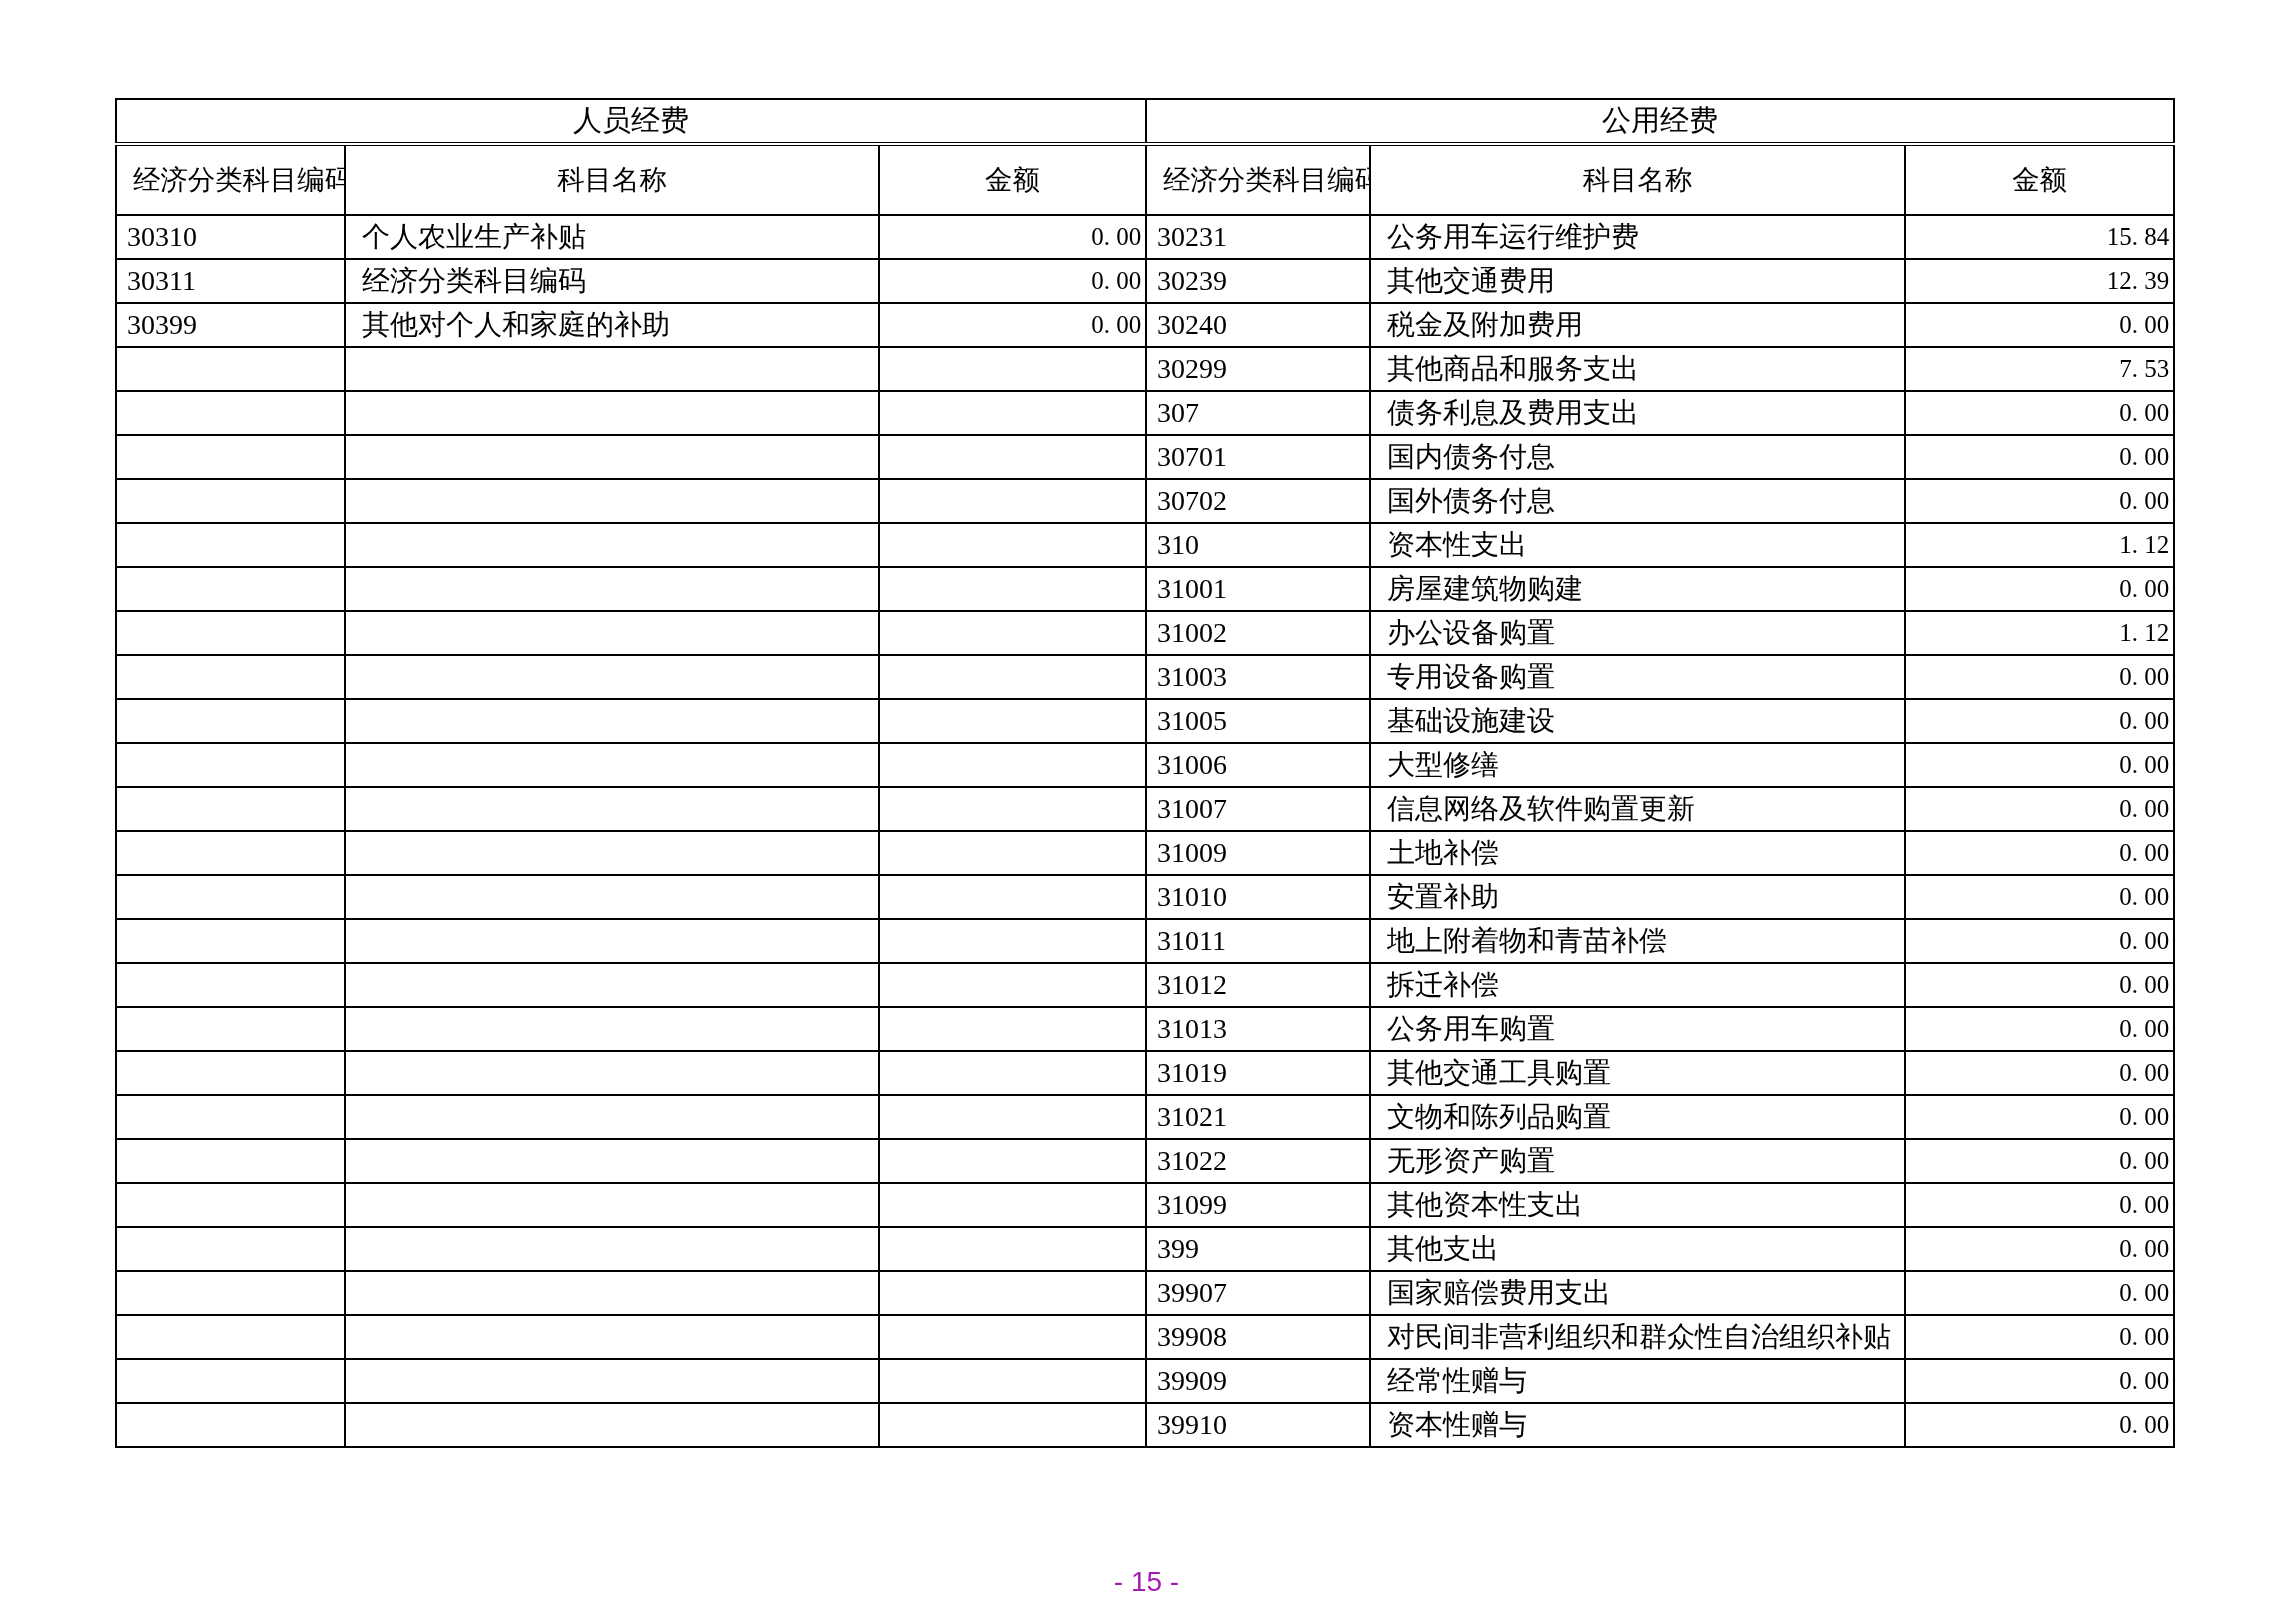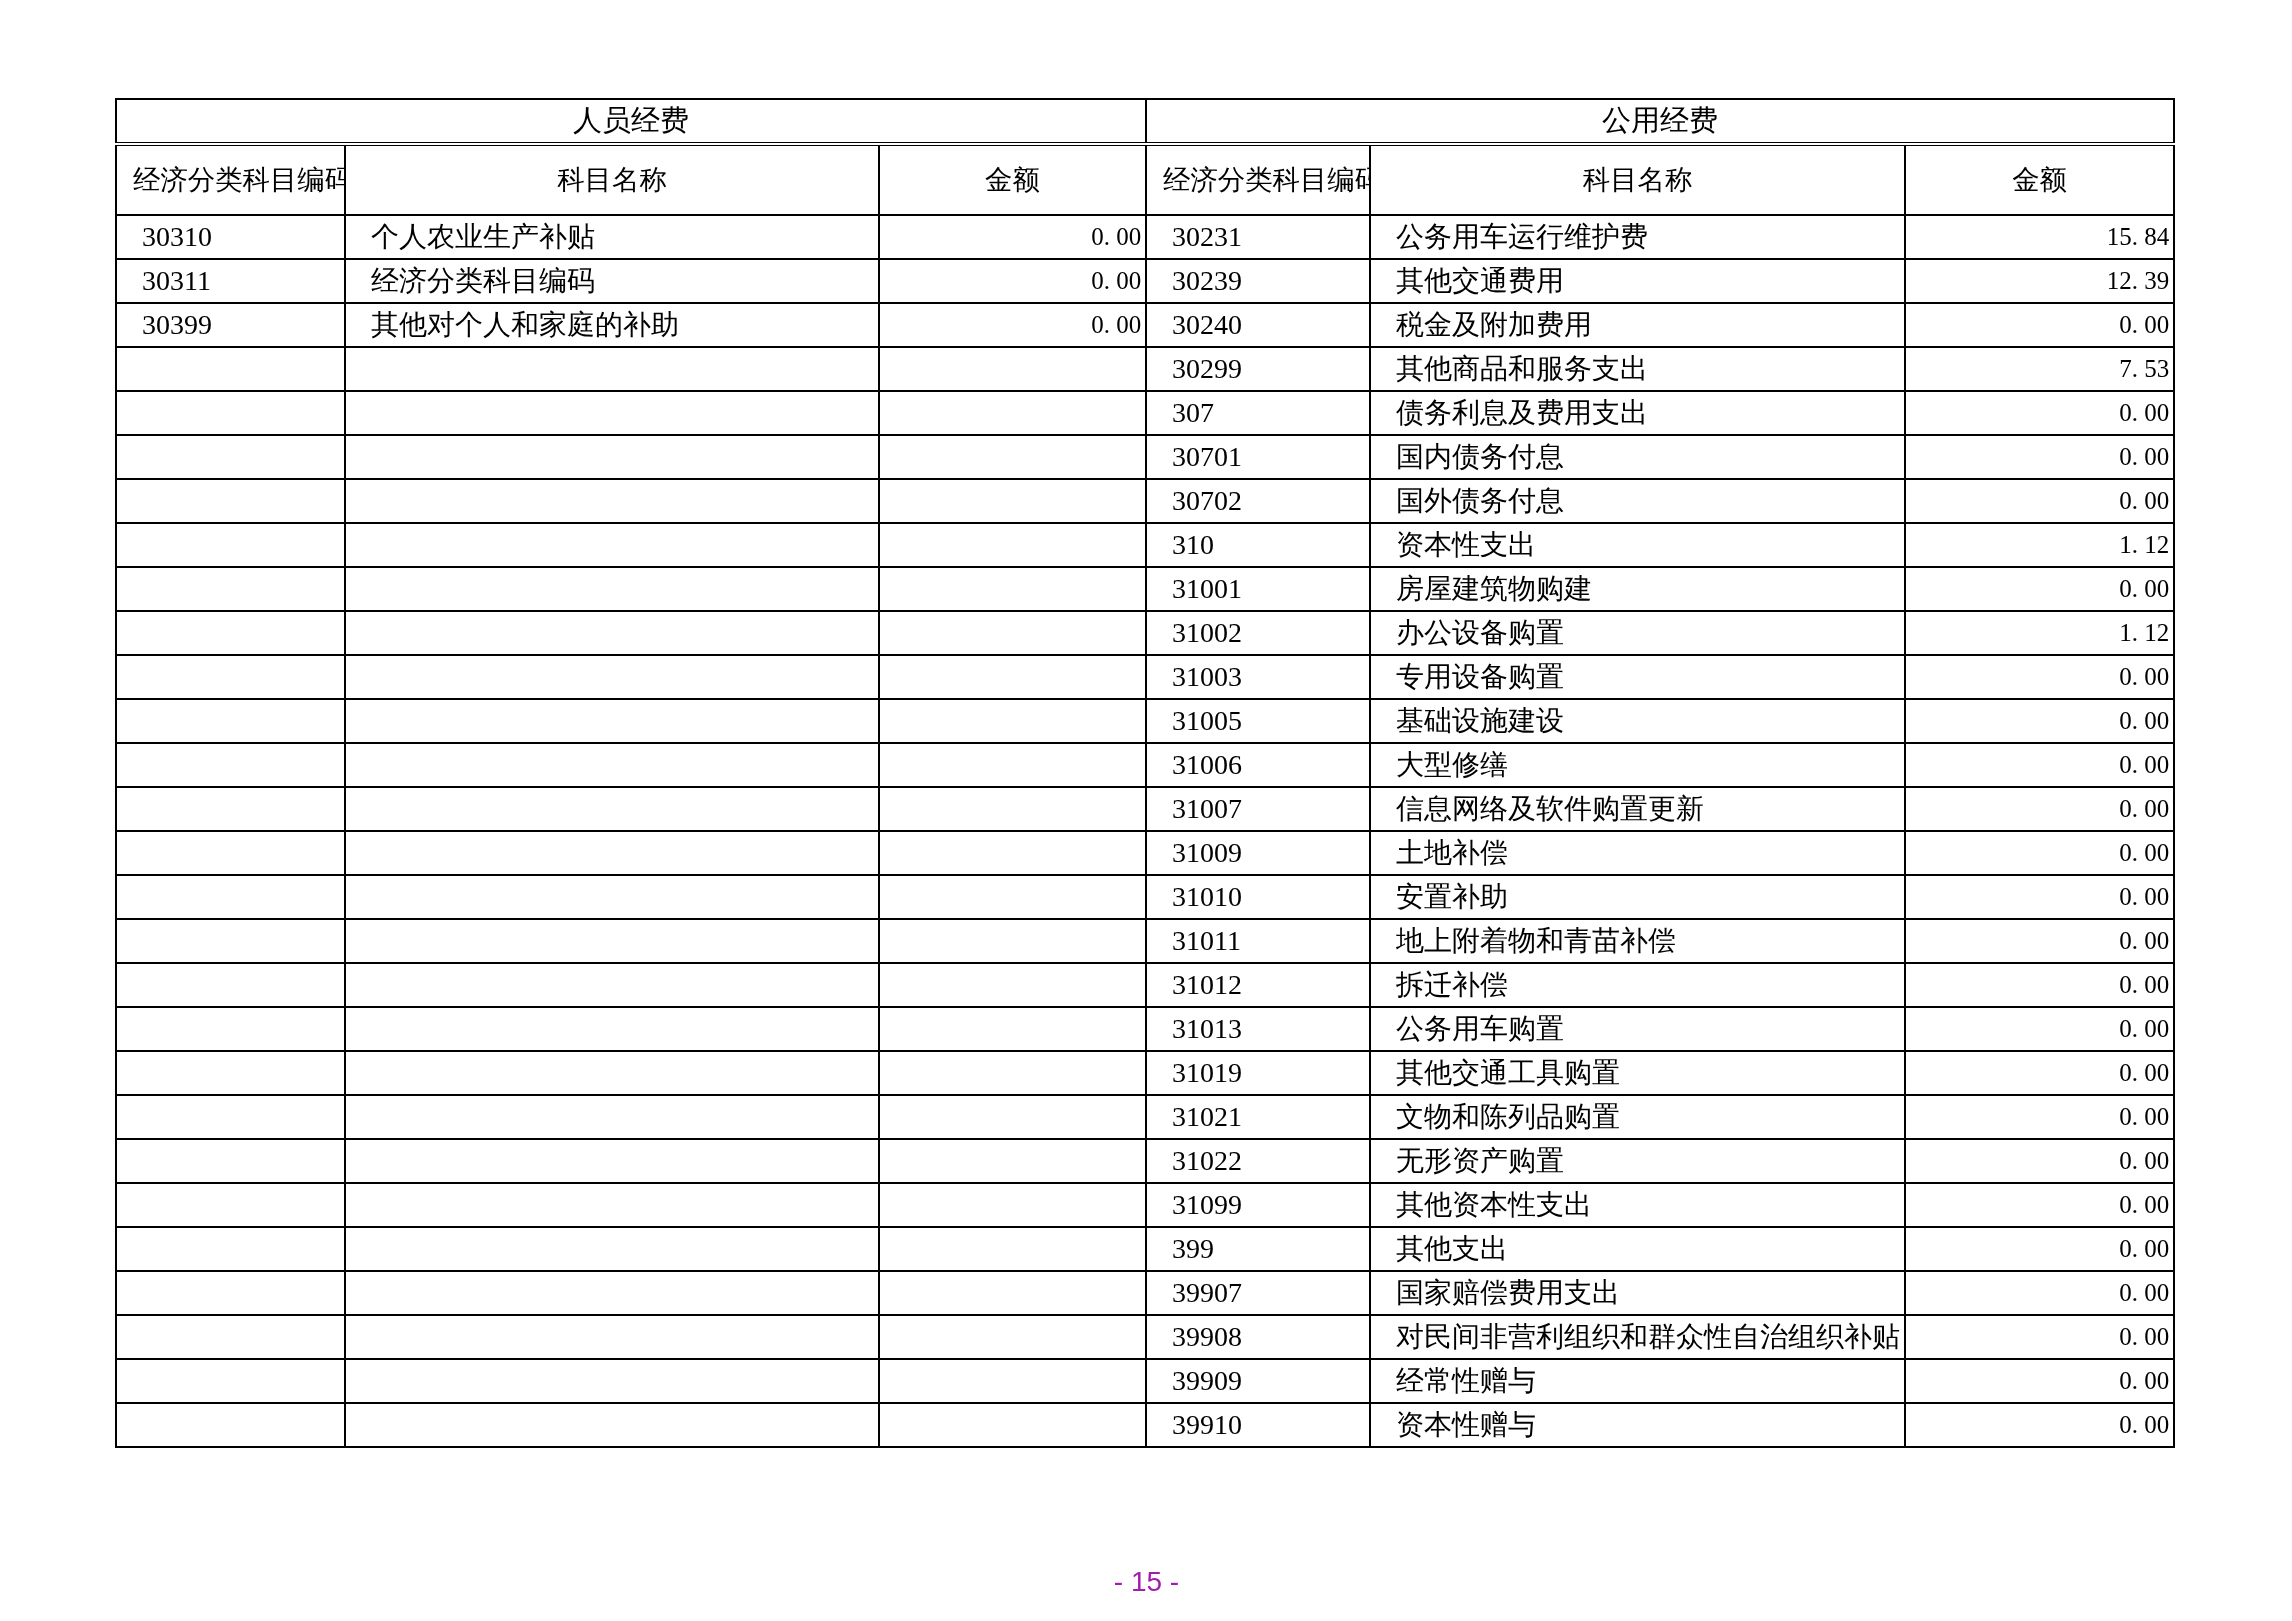--- a/index.html
+++ b/index.html
@@ -39,22 +39,22 @@
     border-bottom: 4.9px double #000;
   }
   tr.header-row th {
     height: 44px;
     font-size: 27.4px;
     font-weight: normal;
     text-align: center;
     padding: 16px;
   }
   tbody td { height: 44px; font-size: 28px; }
-  td.col-code   { text-align: left;  padding-left: 25px; }
-  td.col-name   { text-align: left;  padding-left: 25px; }
+  td.col-code   { text-align: left;  padding-left: 10px; }
+  td.col-name   { text-align: left;  padding-left: 16px; }
   td.col-amount { text-align: right; padding-right: 3.9px; font-size: 25px; }
   .footer {
     position: absolute;
     left: 0;
     top: 1566px;
     width: 100%;
     text-align: center;
     font-family: "Liberation Sans", "DejaVu Sans", sans-serif;
     font-size: 28px;
     color: #a21caf;

